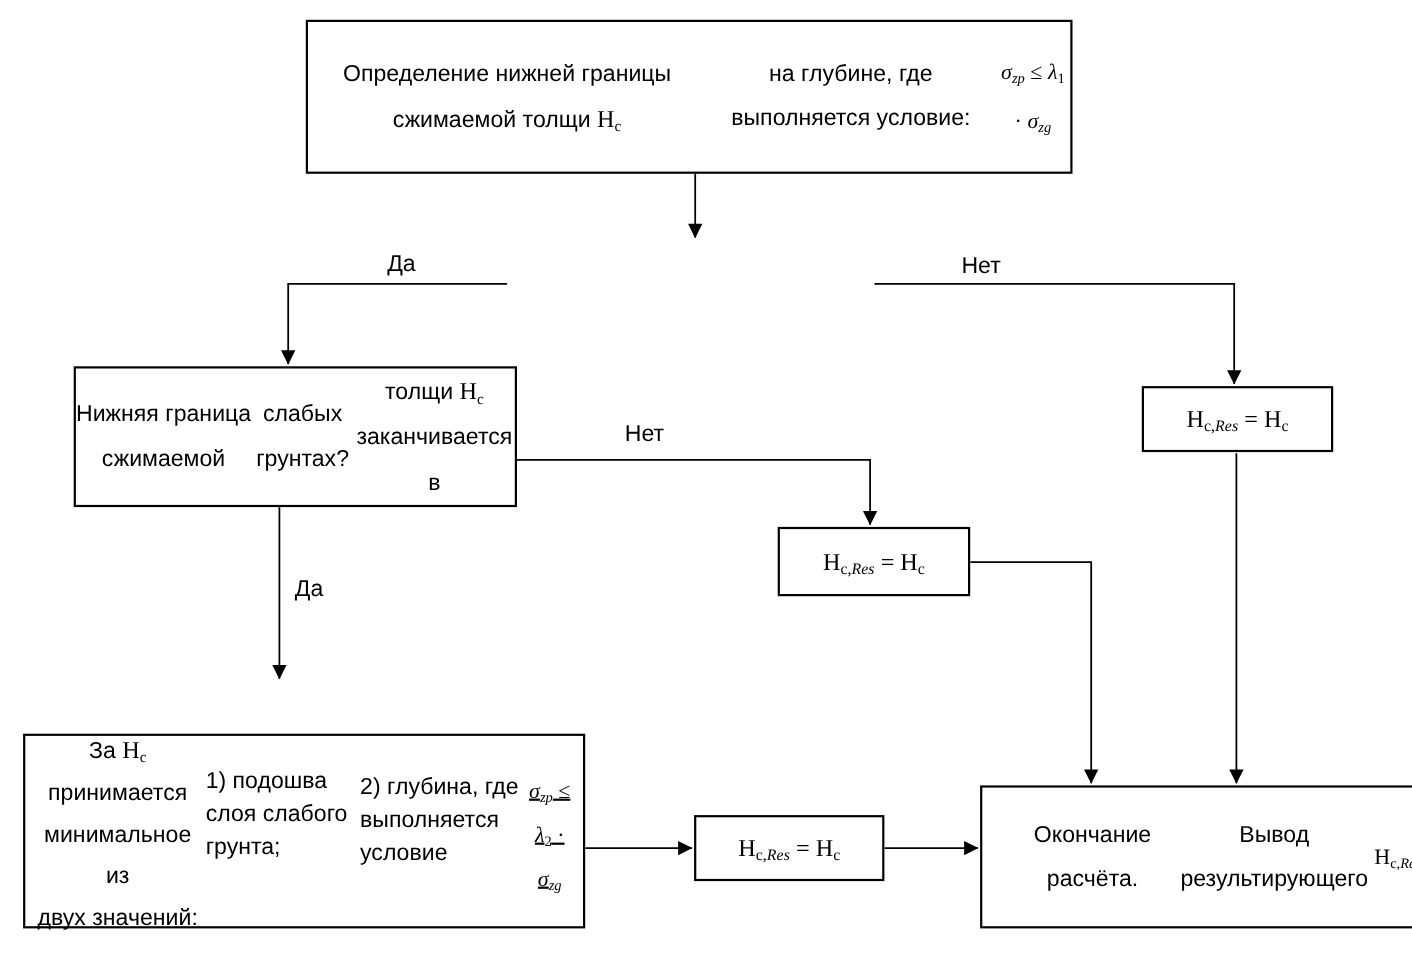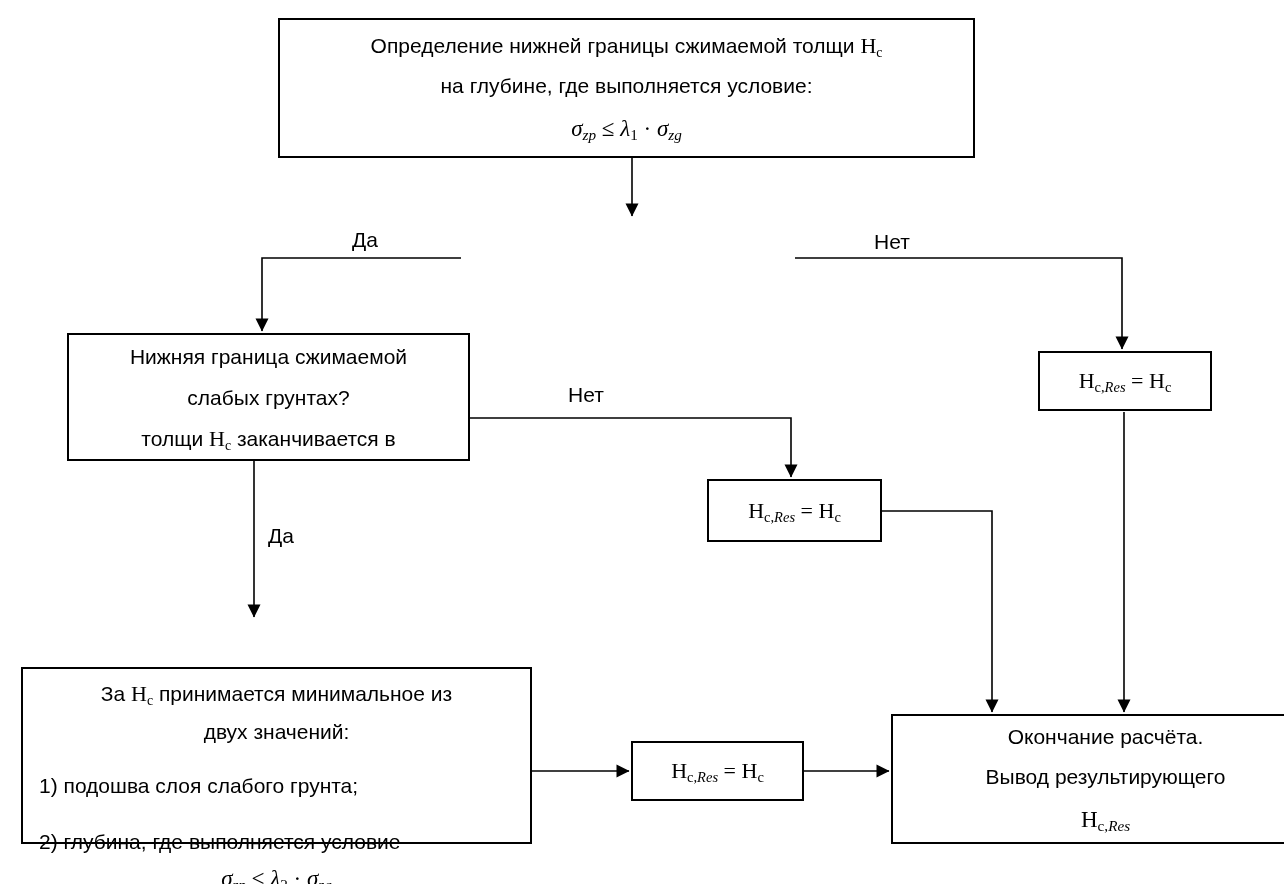--- a/index.html
+++ b/index.html
@@ -2,27 +2,27 @@
 <html><head>
 <meta charset="utf-8">
 <style>
   html, body { margin:0; padding:0; background:#fff; }
   .canvas {
     position:relative; width:1284px; height:884px; background:#ffffff;
     font-family:"Liberation Sans", sans-serif; color:#000; overflow:hidden;
   }
   .box {
     position:absolute; border:2px solid #000; background:#fff; box-sizing:border-box;
-    display:flex; flex-direction:column; align-items:center; justify-content:center;
+    display:flex; flex-direction:row; align-items:center; justify-content:center;
     text-align:center; font-size:21px; color:#000;
   }
   .m  { font-family:"Liberation Serif", serif; font-style:normal; }
   .mi { font-family:"Liberation Serif", serif; font-style:italic; }
   .inmath { font-size:22px; }
-  .mathline { font-size:23px; line-height:44px; }
+  .mathline { font-size:20px; line-height:44px; }
   sub { font-size:0.66em; line-height:0; vertical-align:-0.28em; }
   .resline { font-size:22px; }
   .gap { margin-left:7px; }
   .lbl { position:absolute; font-size:21px; background:transparent; }
   svg.wires { position:absolute; left:0; top:0; pointer-events:none; }
 
   #box-start    { left:278px; top:18px;  width:697px; height:140px; line-height:40px; }
   #box-decision { left:461px; top:218px; width:334px; height:64px; }
   #box-weak     { left:67px;  top:333px; width:403px; height:128px; line-height:41px; }
   #box-res-right{ left:1038px; top:351px; width:174px; height:60px; }

